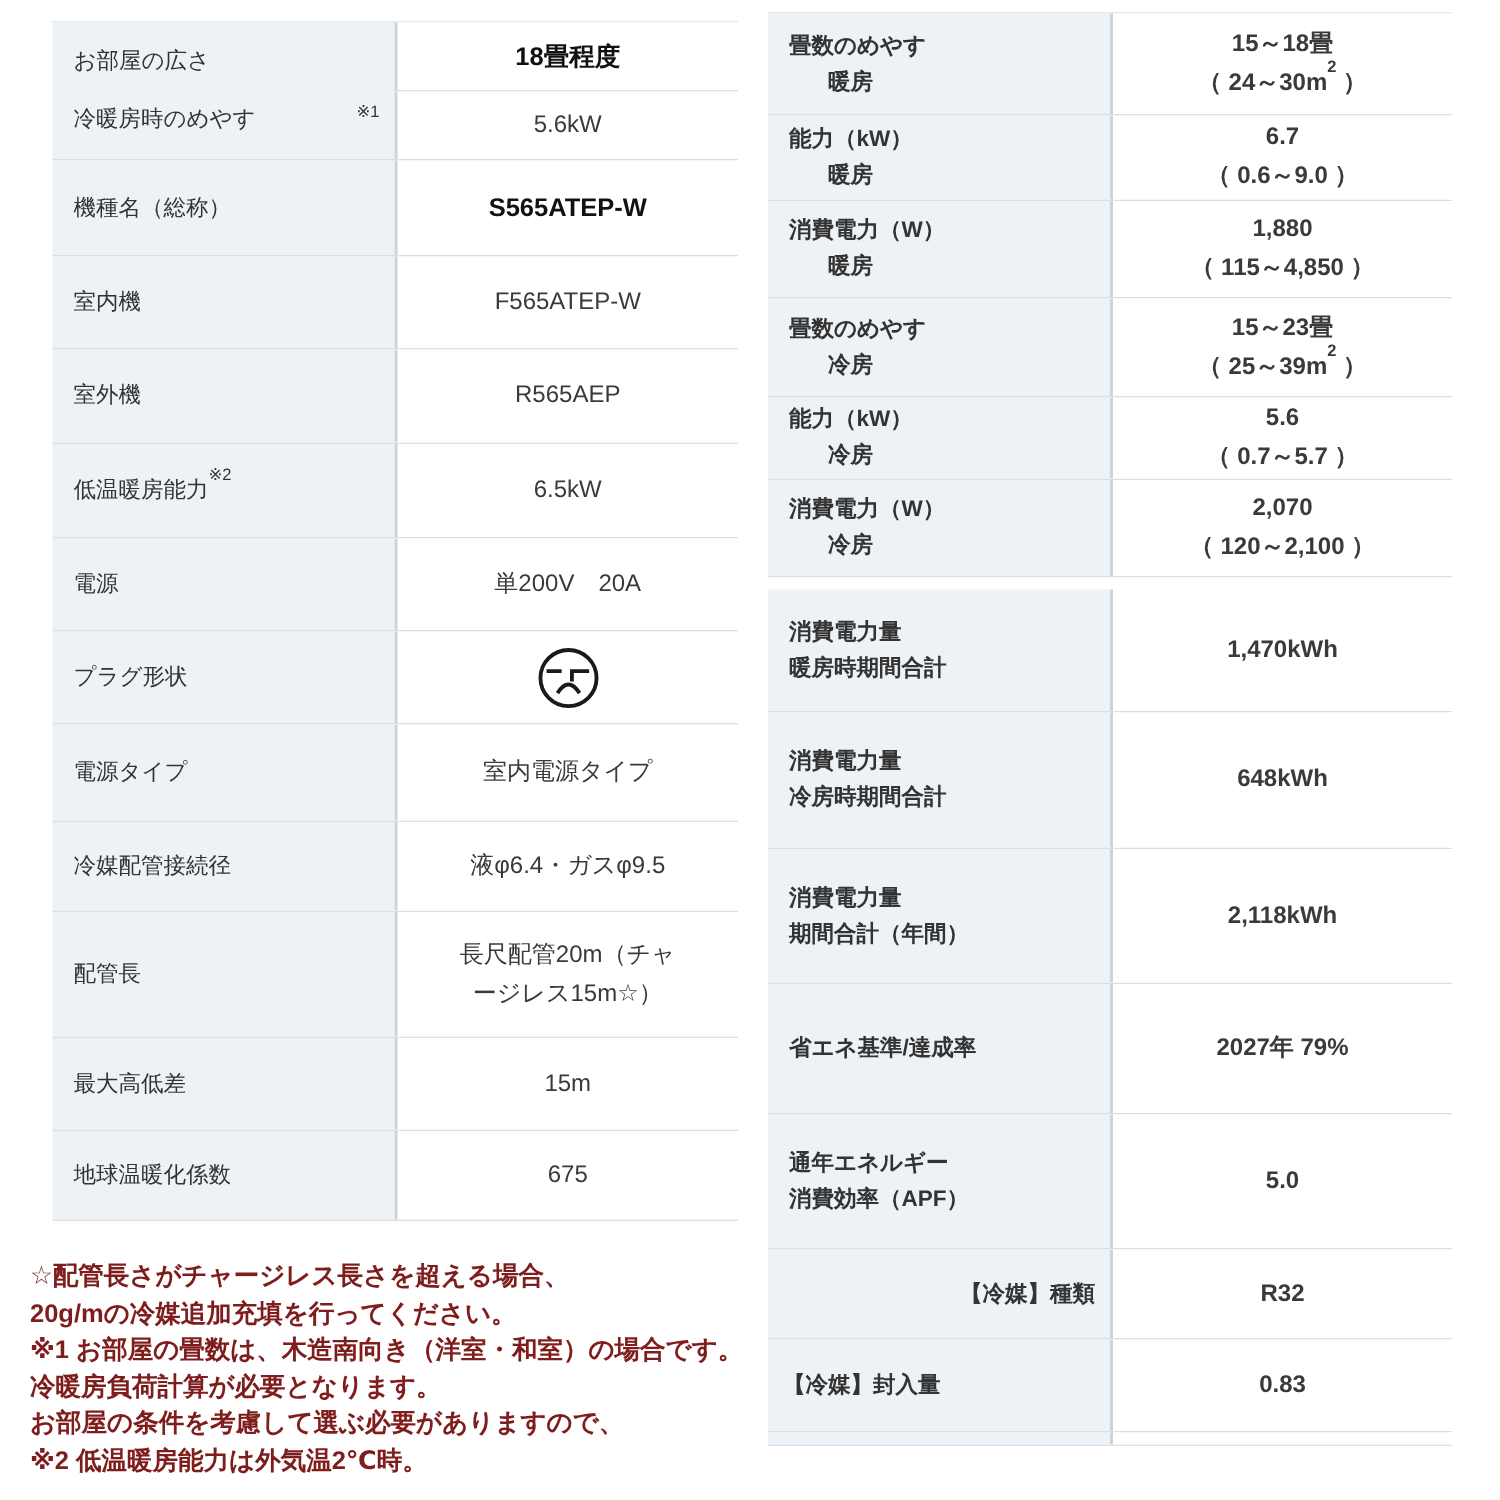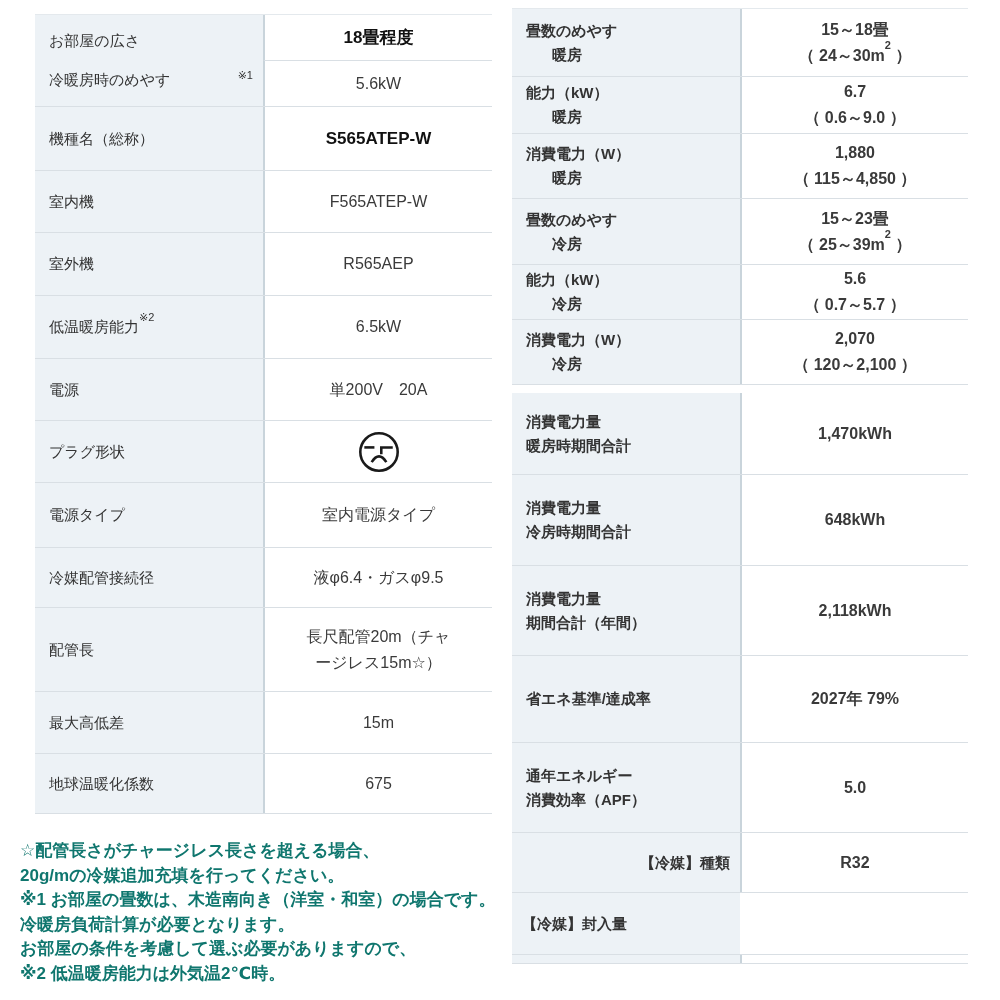--- a/index.html
+++ b/index.html
@@ -32,21 +32,21 @@
   .split-vals .value-cell:first-child { border-bottom:1px solid #d9dfe4; }
   .split-label span { flex:1 1 auto; display:flex; align-items:center; }
 
   
   .section-gap { height:8px; background:#ffffff; border-bottom:none; }
   .sliver .label-cell, .sliver .value-cell { padding:0; }
 
   
   .notes {
     position:absolute; left:20px; top:839px; width:500px;
-    font-size:17px; line-height:24.5px; font-weight:600; color:#0f766e;
+    font-size:17px; line-height:24.5px; font-weight:600; color:#7f1d1d;
   }
   .plug-svg { display:block; }
 </style>
 </head>
 <body>
 
 <div class="page">
 
   <div class="spec-table" style="left:35px; top:14px; width:457px;">
 
@@ -243,20 +243,21 @@
       <div class="label-cell">
         <span style="margin-left:-4px;text-align:right;">【冷媒】種類</span>
       </div>
       <div class="value-cell">R32</div>
     </div>
 
     <div class="row" style="height:62px">
       <div class="label-cell">
         <span style="margin-left:-4px;">【冷媒】封入量</span>
       </div>
+      <div class="value-cell">0.83</div>
     </div>
 
     <div class="row sliver" style="height:9px">
       <div class="label-cell"></div>
       <div class="value-cell"></div>
     </div>
 
   </div>
 
   <div class="notes">

